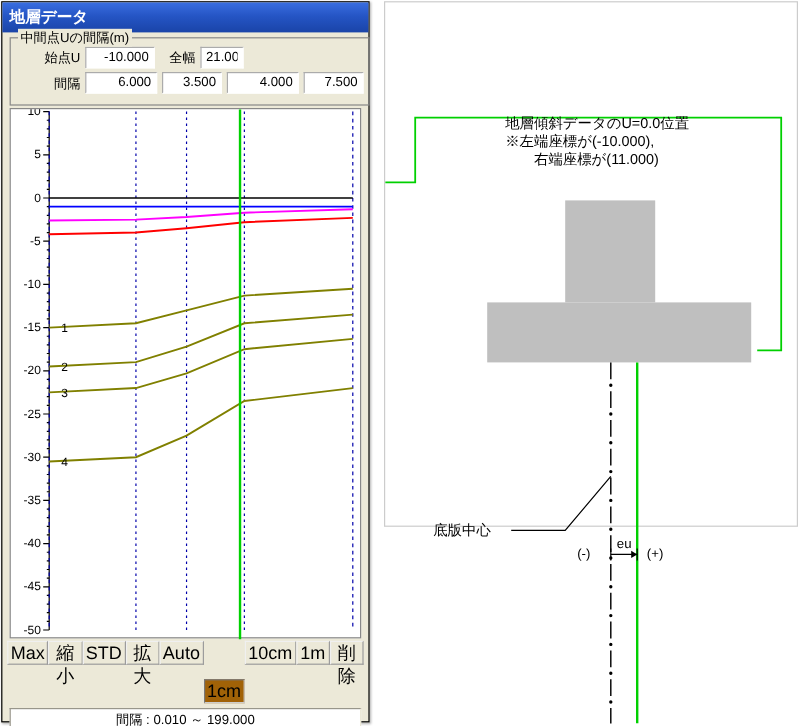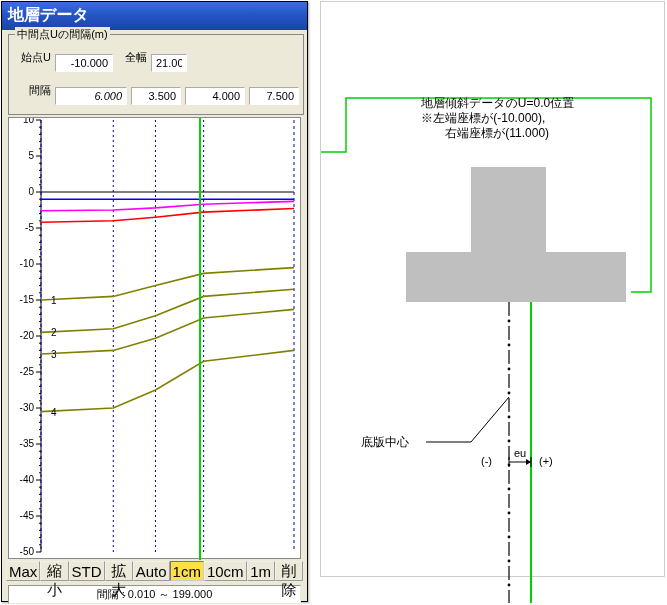--- a/index.html
+++ b/index.html
@@ -19,46 +19,45 @@
     height: 601px;
     border: 1px solid #000;
     background: #ece9d8;
     box-shadow: 1px 1px 2px rgba(0,0,0,0.3);
   }
   .titlebar {
     background: linear-gradient(to bottom, #3a6ee0 0%, #2555c5 45%, #1a44a8 100%);
     color: #fff;
     font-weight: bold;
     padding: 3px 6px 4px 6px;
-    font-size: 16px;
+    font-size: 13px;
   }
   .group {
     margin: 4px 6px 2px 6px;
     border: 1px solid #888;
-    padding: 4px 4px 6px 4px;
+    padding: 4px 4px 6px 20px;
     position: relative;
   }
   .group-title {
     position: absolute;
     top: -8px; left: 6px;
     background: #ece9d8;
     padding: 0 2px;
     font-size: 11px;
   }
   .row { display: flex; align-items: center; gap: 4px; margin: 3px 0; }
   .lbl { font-size: 11px; min-width: 38px; text-align: right; }
   input.field {
     font-family: inherit;
     font-size: 11px;
     height: 18px;
     border: 1px inset #fff;
     background: #fff;
     padding: 0 4px;
     text-align: right;
-    margin-top: 12px;
   }
   .chart-area {
     margin: 2px 6px 0 6px;
     background: #fff;
     border: 1px solid #888;
     width: 293px;
     height: 442px;
     position: relative;
   }
   .btn-row {
@@ -69,34 +68,34 @@
   .btn {
     font-family: inherit;
     font-size: 15px;
     height: 20px;
     flex: 1;
     border: 1px outset #f0f0f0;
     background: #ece9d8;
     cursor: pointer;
     padding: 0 2px;
   }
-  .btn.active { border: 1px inset #ccc; background: #fde047; }
+  .btn.active { border: 1px inset #ccc; background: #a16207; margin-top: 32px; }
   .status {
     margin: 4px 6px 0 6px;
     background: #fff;
     border: 1px inset #ece9d8;
     text-align: center;
     font-size: 11px;
     padding: 1px 14px;
   }
   .diagram {
     position: absolute;
     left: 320px; top: 1px;
     width: 345px;
-    height: 576px;
+    height: 438px;
     border: 1px solid #ccc;
     background: #fff;
   }
 </style>
 </head>
 <body>
 
 <div class="window">
   <div class="titlebar">
     <span>地層データ</span>
@@ -105,21 +104,21 @@
   <fieldset class="group">
     <span class="group-title">中間点Uの間隔(m)</span>
     <div class="row">
       <span class="lbl">始点U</span>
       <input class="field" style="width: 58px;" value="-10.000">
       <span class="lbl" style="min-width:30px">全幅</span>
       <input class="field" style="width: 36px;" value="21.000">
     </div>
     <div class="row">
       <span class="lbl">間隔</span>
-      <input class="field" style="width: 72px; font-style: italic;" value="6.000">
+      <input class="field" style="width: 60px;" value="6.000">
       <input class="field" style="width: 50px;" value="3.500">
       <input class="field" style="width: 60px;" value="4.000">
       <input class="field" style="width: 50px;" value="7.500">
     </div>
   </fieldset>
 
   <div class="chart-area">
     <svg id="chart-svg" width="293" height="442">
         <line x1="32" y1="2" x2="32" y2="434" stroke="#000" stroke-width="1"></line>
         <line x1="32" y1="434" x2="27" y2="434" stroke="#000" stroke-width="1"></line>

